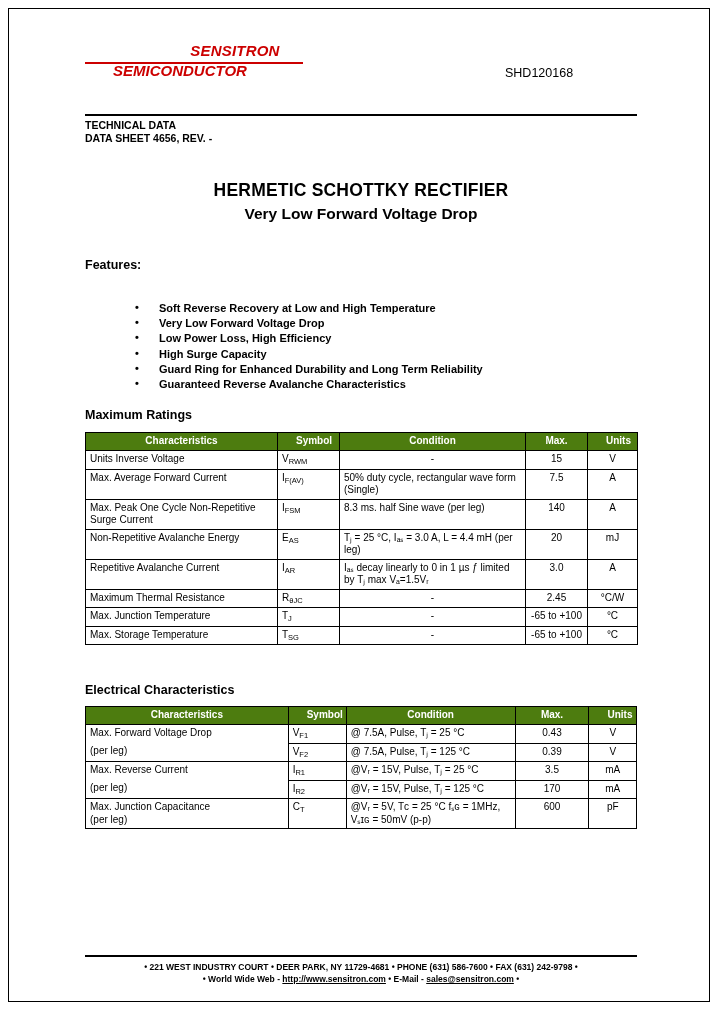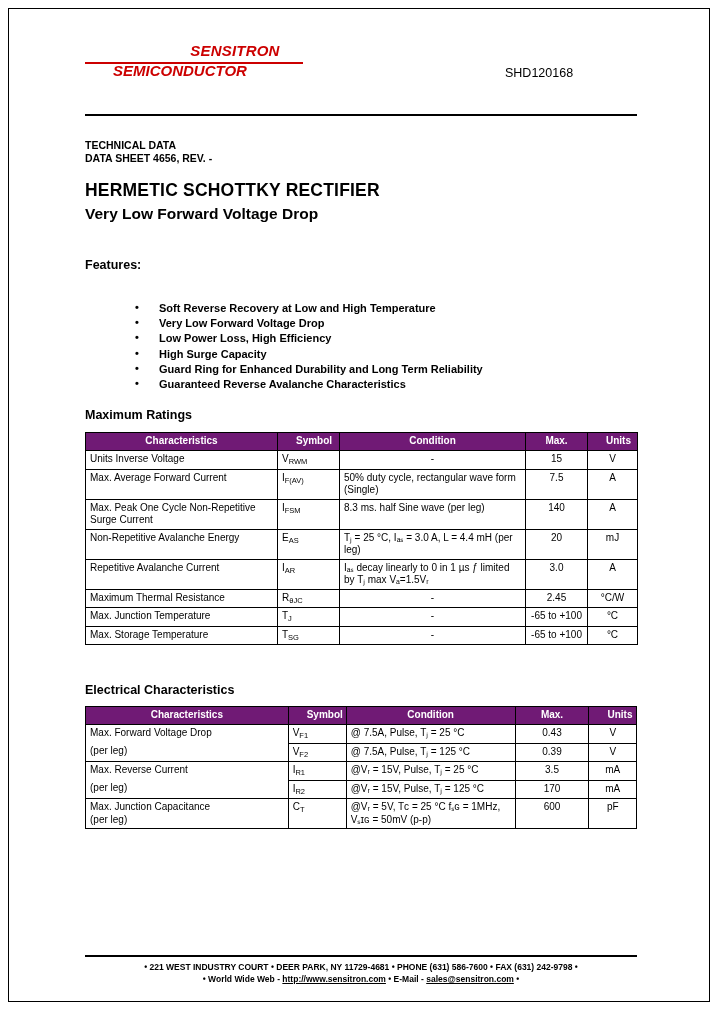--- a/index.html
+++ b/index.html
@@ -82,29 +82,28 @@
     height: 2px;
     background: #000;
   }
   .techdata {
     position: absolute;
     left: 0;
     top: 79px;
     font-size: 10.5px;
     font-weight: bold;
     line-height: 13px;
-    margin-top: 20px;
   }
   
   .title-block {
     position: absolute;
     left: 0;
     top: 140px;
     width: 552px;
-    text-align: left;
+    text-align: center;
   }
   .title1 {
     font-size: 17.5px;
     font-weight: bold;
     letter-spacing: 0.2px;
   }
   .title2 {
     font-size: 15.5px;
     font-weight: bold;
     margin-top: 4px;
@@ -162,21 +161,21 @@
     table-layout: fixed;
   }
   table.spec td, table.spec th {
     border: 1px solid #000;
     padding: 2px 4px;
     vertical-align: top;
     font-weight: normal;
     line-height: 12.5px;
   }
   table.spec thead th {
-    background: #701a75;
+    background: #4d7c0f;
     color: #fff;
     font-weight: bold;
     text-align: center;
     padding: 2px 18px;
     height: 13px;
     vertical-align: middle;
   }
   .c-center { text-align: center; }
   .tbl-max {
     left: 0;

